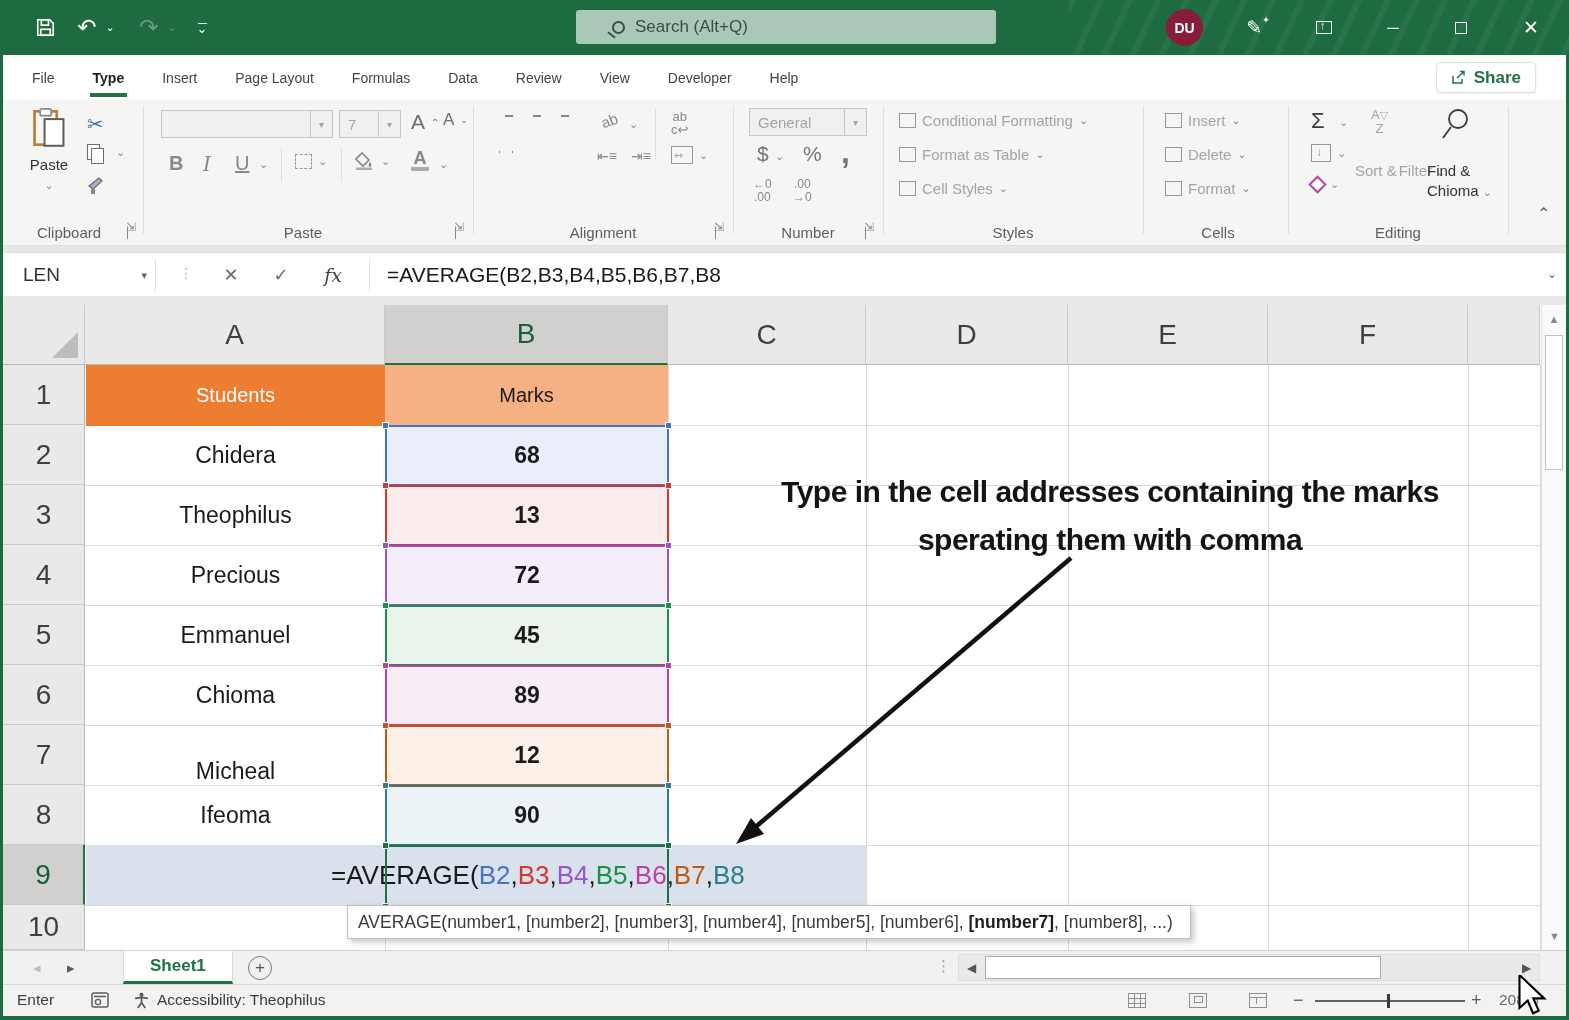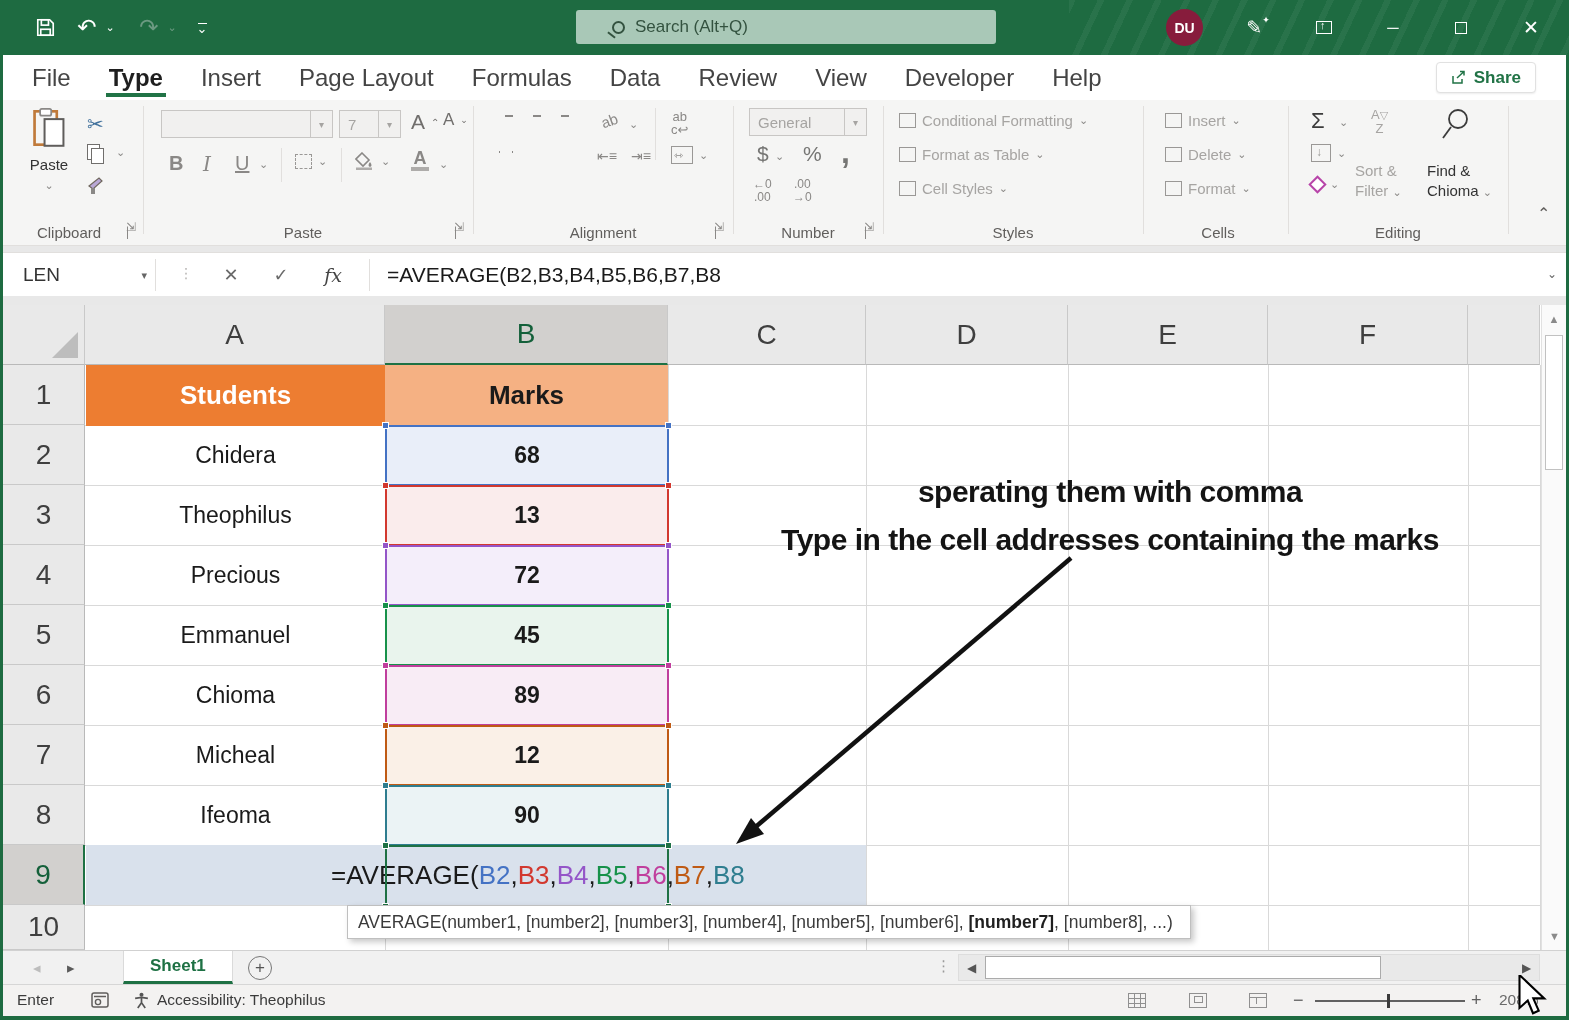--- a/index.html
+++ b/index.html
@@ -20,21 +20,21 @@
     font-size:14px;font-weight:bold;display:flex;align-items:center;justify-content:center;}
   .winbtn{position:absolute;top:0;width:62px;height:55px;display:flex;align-items:center;justify-content:center;color:#fff;font-size:16px;}
   .maxbox{width:12px;height:12px;border:1.5px solid #fff;}
   .ribbonopt-box{width:16px;height:13px;border:1.5px solid #fff;position:relative;}
   .ribbonopt-box::after{content:"↑";position:absolute;left:3px;top:-3px;font-size:11px;color:#fff;}
   .qat-chev{display:flex;flex-direction:column;align-items:center;line-height:6px;font-size:13px;}
   .qat-chev .bar{width:9px;height:1.5px;background:#fff;margin-bottom:2px;}
 
   
   #tabrow{position:absolute;left:3px;top:55px;width:1563px;height:45px;background:#fff;display:flex;align-items:center;}
-  .rtab{padding:0 19px;font-size:24px;color:#444;height:45px;display:flex;align-items:center;position:relative;}
+  .rtab{padding:0 19px;font-size:14px;color:#444;height:45px;display:flex;align-items:center;position:relative;}
   .rtab.active{font-weight:bold;color:#1f1f1f;}
   .rtab.active::after{content:"";position:absolute;left:16px;right:16px;bottom:3px;height:4px;background:#217346;}
   #share-btn{position:absolute;right:30px;top:7px;height:31px;padding:0 14px;border:1px solid #e1e1e1;border-radius:4px;
     background:#fff;color:#217346;font-size:17px;font-weight:bold;display:flex;align-items:center;gap:7px;box-shadow:0 1px 2px rgba(0,0,0,.08);}
 
   
   #ribbon{position:absolute;left:3px;top:100px;width:1563px;height:146px;background:#F5F5F4;border-bottom:1px solid #E1DFDD;font-size:15px;color:#444;}
   .gsep{position:absolute;top:6px;height:128px;width:1px;background:#E1DFDD;}
   .glabel{position:absolute;bottom:4px;font-size:15px;color:#605E5C;text-align:center;}
   .launcher{position:absolute;bottom:6px;width:13px;height:13px;border-left:1.5px solid #8a8886;border-top:1.5px solid transparent;position:absolute;}
@@ -64,21 +64,21 @@
   #corner .tri{position:absolute;right:6px;bottom:6px;width:0;height:0;border-left:26px solid transparent;border-bottom:26px solid #BDBDBD;}
   .col-header{position:absolute;top:0;height:60px;background:#E9E9E9;border-right:1px solid #C9C9C9;border-bottom:1px solid #B9B9B9;
     display:flex;align-items:center;justify-content:center;font-size:28px;color:#3F3F3F;}
   .col-header.sel{background:#D2D0CE;color:#14603A;border-bottom:2px solid #1E7144;}
   .row-header{position:absolute;left:3px;width:82px;background:#E9E9E9;border-right:1px solid #B9B9B9;border-bottom:1px solid #C9C9C9;
     display:flex;align-items:center;justify-content:center;font-size:28px;color:#3F3F3F;overflow:hidden;}
   .row-header.sel{background:#D2D0CE;color:#14603A;border-right:2px solid #1E7144;}
   .vline{position:absolute;top:60px;width:1px;background:#D9D9D9;}
   .hline{position:absolute;left:85px;height:1px;background:#D9D9D9;}
   .cell-text{position:absolute;display:flex;align-items:center;justify-content:center;font-size:23px;color:#1a1a1a;}
-  .hdr-cell{position:absolute;display:flex;align-items:center;justify-content:center;font-size:26px;font-weight:bold;}
+  .hdr-cell{position:absolute;display:flex;align-items:center;justify-content:center;font-size:20px;font-weight:normal;}
   .mark-cell{position:absolute;border:2px solid;display:flex;align-items:center;justify-content:center;font-size:23px;font-weight:bold;color:#1a1a1a;}
   .handle{position:absolute;width:7px;height:7px;border:1px solid #fff;}
   #row9-band{position:absolute;left:86px;top:540px;width:780px;height:60px;background:#D9E1EC;}
   #cell-a9{position:absolute;left:86px;top:540px;width:145px;height:60px;display:flex;align-items:center;justify-content:center;
     font-size:25px;font-weight:bold;color:#111;}
   #cell-formula{position:absolute;left:331px;top:540px;height:60px;line-height:60px;font-size:26px;white-space:pre;}
   #b9-border{position:absolute;left:385px;top:540px;width:284px;height:62px;border:2.5px solid #1E7144;}
   
   #annotation{position:absolute;left:680px;top:163px;width:860px;text-align:center;font-size:30px;font-weight:bold;color:#141414;line-height:48px;letter-spacing:-.5px;}
   #tooltip{position:absolute;left:347px;top:600px;width:844px;height:34px;background:#fff;border:1px solid #BFBFBF;
@@ -355,21 +355,21 @@
       <span class="chev">⌄</span>
     </div>
     <div class="r-item" style="left:1308px;top:78px;">
       <span style="width:13px;height:13px;border:2px solid #B744A8;background:#fff;transform:rotate(45deg);display:inline-block;"></span>
       <span class="chev">⌄</span>
     </div>
     <div class="r-item dis" style="left:1368px;top:8px;flex-direction:column;gap:0;line-height:14px;">
       <span style="font-size:13px;"><span>A</span><span style="font-size:11px;">▽</span></span>
       <span style="font-size:13px;">Z</span>
     </div>
-    <div class="r-item dis" style="left:1352px;top:62px;flex-direction:column;gap:2px;line-height:18px;align-items:flex-start;">
+    <div class="r-item dis" style="left:1352px;top:62px;flex-direction:row;gap:2px;line-height:18px;align-items:flex-start;">
       <span>Sort &amp;</span>
       <span><span>Filter</span> <span class="chev">⌄</span></span>
     </div>
     <div class="r-item" style="left:1438px;top:8px;">
       <svg width="30" height="34" viewBox="0 0 30 34">
           <circle cx="17" cy="11" r="9" fill="none" stroke="#3b3b3b" stroke-width="1.8"></circle>
           <line x1="10" y1="19" x2="2" y2="30" stroke="#3b3b3b" stroke-width="1.8"></line>
         </svg>
     </div>
     <div class="r-item" style="left:1424px;top:62px;flex-direction:column;gap:2px;line-height:18px;align-items:flex-start;color:#333;">
@@ -448,38 +448,38 @@
         <div class="cell-text" style="left: 86px; top: 120px; width: 299px; height: 60px; font-weight: 500;">Chidera</div>
         <div class="mark-cell" style="left: 385px; top: 120px; width: 284px; height: 61px; border-color: rgb(68, 114, 196); background: rgb(233, 238, 249);">68<span class="handle" style="background: rgb(68, 114, 196); left: -5px; top: -5px;"></span><span class="handle" style="background: rgb(68, 114, 196); right: -5px; top: -5px;"></span><span class="handle" style="background: rgb(68, 114, 196); left: -5px; bottom: -5px;"></span><span class="handle" style="background: rgb(68, 114, 196); right: -5px; bottom: -5px;"></span></div>
         <div class="cell-text" style="left: 86px; top: 180px; width: 299px; height: 60px; font-weight: 500;">Theophilus</div>
         <div class="mark-cell" style="left: 385px; top: 180px; width: 284px; height: 61px; border-color: rgb(210, 56, 47); background: rgb(250, 236, 236);">13<span class="handle" style="background: rgb(210, 56, 47); left: -5px; top: -5px;"></span><span class="handle" style="background: rgb(210, 56, 47); right: -5px; top: -5px;"></span><span class="handle" style="background: rgb(210, 56, 47); left: -5px; bottom: -5px;"></span><span class="handle" style="background: rgb(210, 56, 47); right: -5px; bottom: -5px;"></span></div>
         <div class="cell-text" style="left: 86px; top: 240px; width: 299px; height: 60px; font-weight: 500;">Precious</div>
         <div class="mark-cell" style="left: 385px; top: 240px; width: 284px; height: 61px; border-color: rgb(148, 85, 200); background: rgb(244, 238, 250);">72<span class="handle" style="background: rgb(148, 85, 200); left: -5px; top: -5px;"></span><span class="handle" style="background: rgb(148, 85, 200); right: -5px; top: -5px;"></span><span class="handle" style="background: rgb(148, 85, 200); left: -5px; bottom: -5px;"></span><span class="handle" style="background: rgb(148, 85, 200); right: -5px; bottom: -5px;"></span></div>
         <div class="cell-text" style="left: 86px; top: 300px; width: 299px; height: 60px; font-weight: 500;">Emmanuel</div>
         <div class="mark-cell" style="left: 385px; top: 300px; width: 284px; height: 61px; border-color: rgb(23, 145, 74); background: rgb(233, 244, 237);">45<span class="handle" style="background: rgb(23, 145, 74); left: -5px; top: -5px;"></span><span class="handle" style="background: rgb(23, 145, 74); right: -5px; top: -5px;"></span><span class="handle" style="background: rgb(23, 145, 74); left: -5px; bottom: -5px;"></span><span class="handle" style="background: rgb(23, 145, 74); right: -5px; bottom: -5px;"></span></div>
         <div class="cell-text" style="left: 86px; top: 360px; width: 299px; height: 60px; font-weight: 500;">Chioma</div>
         <div class="mark-cell" style="left: 385px; top: 360px; width: 284px; height: 61px; border-color: rgb(192, 62, 157); background: rgb(248, 236, 245);">89<span class="handle" style="background: rgb(192, 62, 157); left: -5px; top: -5px;"></span><span class="handle" style="background: rgb(192, 62, 157); right: -5px; top: -5px;"></span><span class="handle" style="background: rgb(192, 62, 157); left: -5px; bottom: -5px;"></span><span class="handle" style="background: rgb(192, 62, 157); right: -5px; bottom: -5px;"></span></div>
-        <div class="cell-text" style="left: 86px; top: 420px; width: 299px; height: 60px; font-weight: 500;">Micheal</div>
+        <div class="cell-text" style="left: 86px; top: 436px; width: 299px; height: 60px; font-weight: 500;">Micheal</div>
         <div class="mark-cell" style="left: 385px; top: 420px; width: 284px; height: 61px; border-color: rgb(191, 90, 20); background: rgb(250, 240, 231);">12<span class="handle" style="background: rgb(191, 90, 20); left: -5px; top: -5px;"></span><span class="handle" style="background: rgb(191, 90, 20); right: -5px; top: -5px;"></span><span class="handle" style="background: rgb(191, 90, 20); left: -5px; bottom: -5px;"></span><span class="handle" style="background: rgb(191, 90, 20); right: -5px; bottom: -5px;"></span></div>
         <div class="cell-text" style="left: 86px; top: 480px; width: 299px; height: 60px; font-weight: 500;">Ifeoma</div>
         <div class="mark-cell" style="left: 385px; top: 480px; width: 284px; height: 61px; border-color: rgb(46, 125, 143); background: rgb(235, 243, 245);">90<span class="handle" style="background: rgb(46, 125, 143); left: -5px; top: -5px;"></span><span class="handle" style="background: rgb(46, 125, 143); right: -5px; top: -5px;"></span><span class="handle" style="background: rgb(46, 125, 143); left: -5px; bottom: -5px;"></span><span class="handle" style="background: rgb(46, 125, 143); right: -5px; bottom: -5px;"></span></div>
       </div>
 
     <div id="row9-band"></div>
     <div id="cell-formula"><span style="color: rgb(26, 26, 26);">=AVERAGE(</span><span style="color: rgb(68, 114, 196);">B2</span><span style="color: rgb(26, 26, 26);">,</span><span style="color: rgb(210, 56, 47);">B3</span><span style="color: rgb(26, 26, 26);">,</span><span style="color: rgb(148, 85, 200);">B4</span><span style="color: rgb(26, 26, 26);">,</span><span style="color: rgb(23, 145, 74);">B5</span><span style="color: rgb(26, 26, 26);">,</span><span style="color: rgb(192, 62, 157);">B6</span><span style="color: rgb(26, 26, 26);">,</span><span style="color: rgb(191, 90, 20);">B7</span><span style="color: rgb(26, 26, 26);">,</span><span style="color: rgb(46, 125, 143);">B8</span></div>
     <div id="b9-border">
       <span class="handle" style="left:-5px;top:-5px;background:#1E7144;"></span>
       <span class="handle" style="right:-5px;top:-5px;background:#1E7144;"></span>
       <span class="handle" style="left:-5px;bottom:-5px;background:#1E7144;"></span>
       <span class="handle" style="right:-5px;bottom:-5px;background:#1E7144;"></span>
     </div>
 
     <div id="annotation">
+      <div>Type in the cell addresses containing the marks</div>
       <div>sperating them with comma</div>
-      <div>Type in the cell addresses containing the marks</div>
     </div>
     <svg class="abs" style="left:0;top:0;pointer-events:none;" width="1569" height="645">
       <line x1="1071" y1="253" x2="752" y2="525" stroke="#111" stroke-width="4.5"></line>
       <polygon points="736,539 751,513 764,529" fill="#111"></polygon>
     </svg>
 
     <div id="tooltip"><span>AVERAGE(number1, [number2], [number3], [number4], [number5], [number6], </span><b>[number7]</b><span>, [number8], ...)</span></div>
 
     <div id="vscroll">
       <div class="scroll-arrow" style="margin-top:8px;">▲</div>

